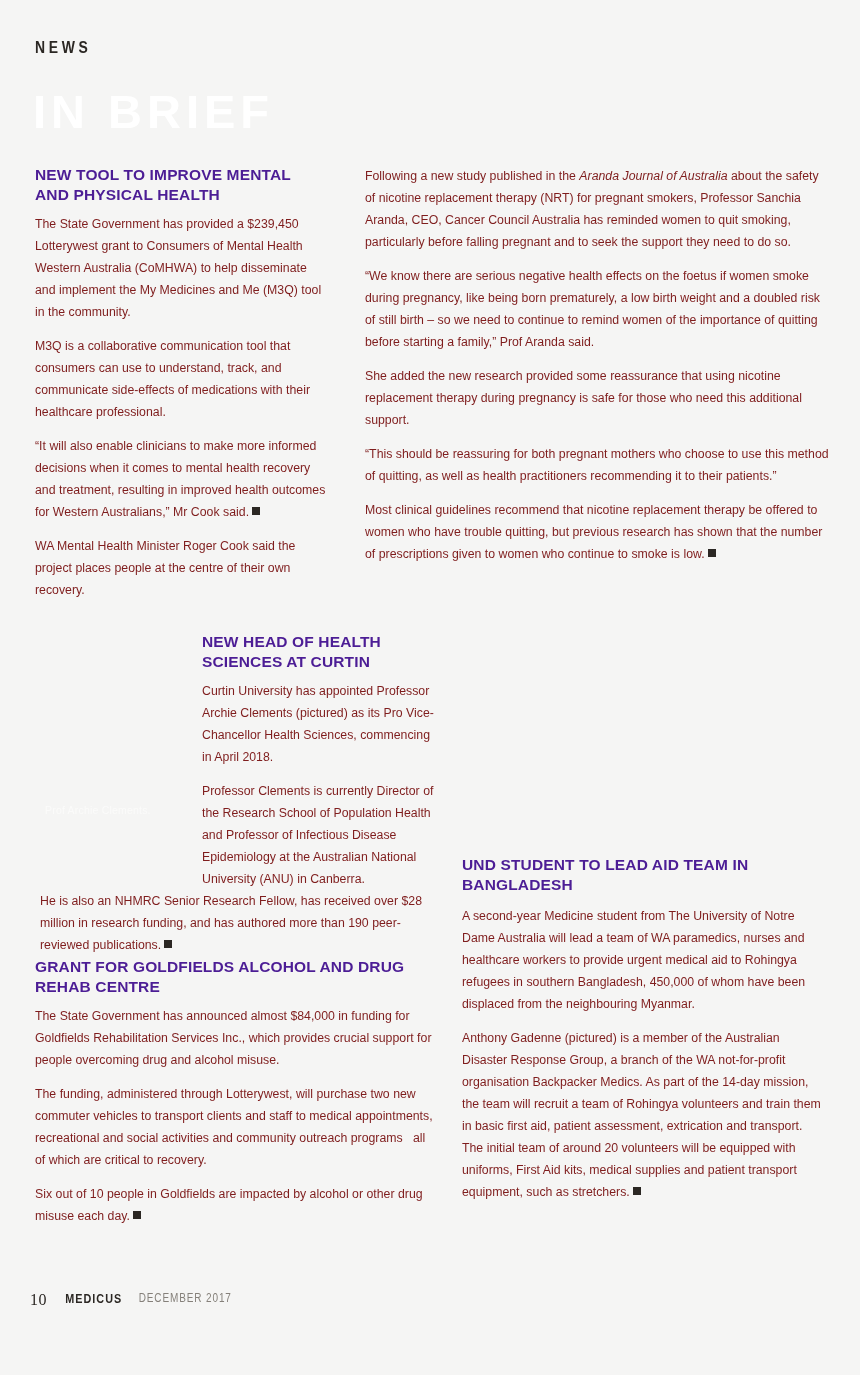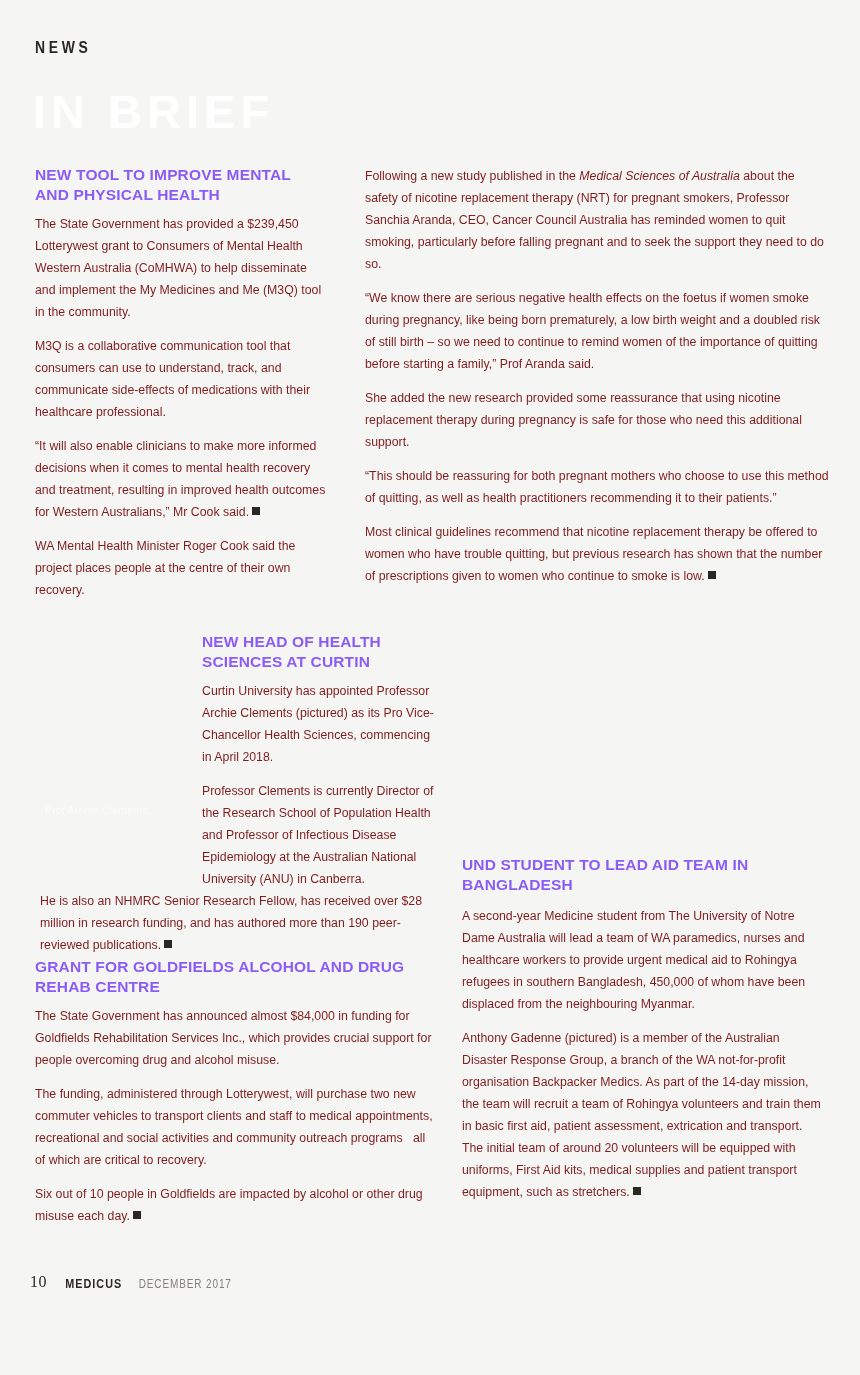--- a/index.html
+++ b/index.html
@@ -43,21 +43,21 @@
     font-weight: 700;
     letter-spacing: 5px;
     color: #ffffff;
     line-height: 1;
   }
 
   
   .art-head {
     font-size: 15.5px;
     font-weight: 700;
-    color: #8b5cf6;
+    color: #4c1d95;
     line-height: 1.26;
     letter-spacing: 0.15px;
     margin: 0 0 9px 0;
     text-transform: uppercase;
   }
 
   p.body {
     font-size: 12.3px;
     line-height: 1.79;
     color: #7f1d1d;
@@ -143,23 +143,23 @@
     top: 618px;
     width: 360px;
     height: 215px;
     background: #f5f5f4;
   }
 
   
   .footer {
     position: absolute;
     left: 30px;
-    bottom: 84px;
+    bottom: 66px;
     display: flex;
-    align-items: flex-end;
+    align-items: flex-start;
     gap: 11px;
   }
   .folio {
     font-family: "Liberation Serif", serif;
     font-size: 16px;
     color: #2b2723;
     letter-spacing: 0.5px;
   }
   .pub {
     font-family: "Liberation Sans Narrow", "Liberation Sans", sans-serif;
@@ -191,21 +191,21 @@
 
   <div class="col-left-top">
     <h2 class="art-head">NEW TOOL TO IMPROVE MENTAL AND PHYSICAL HEALTH</h2>
     <p class="body">The State Government has provided a $239,450 Lotterywest grant to Consumers of Mental Health Western Australia (CoMHWA) to help disseminate and implement the My Medicines and Me (M3Q) tool in the community.</p>
     <p class="body">M3Q is a collaborative communication tool that consumers can use to understand, track, and communicate side-effects of medications with their healthcare professional.</p>
     <p class="body"><span>“It will also enable clinicians to make more informed decisions when it comes to mental health recovery and treatment, resulting in improved health outcomes for Western Australians,” Mr Cook said.</span><span class="eos"></span></p>
     <p class="body">WA Mental Health Minister Roger Cook said the project places people at the centre of their own recovery.</p>
   </div>
 
   <div class="col-right-top">
-    <p class="body"><span>Following a new study published in the </span><em>Medical Sciences of Australia</em><span> about the safety of nicotine replacement therapy (NRT) for pregnant smokers, Professor Sanchia Aranda, CEO, Cancer Council Australia has reminded women to quit smoking, particularly before falling pregnant and to seek the support they need to do so.</span></p>
+    <p class="body"><span>Following a new study published in the </span><em>Aranda Journal of Australia</em><span> about the safety of nicotine replacement therapy (NRT) for pregnant smokers, Professor Sanchia Aranda, CEO, Cancer Council Australia has reminded women to quit smoking, particularly before falling pregnant and to seek the support they need to do so.</span></p>
     <p class="body">“We know there are serious negative health effects on the foetus if women smoke during pregnancy, like being born prematurely, a low birth weight and a doubled risk of still birth – so we need to continue to remind women of the importance of quitting before starting a family,” Prof Aranda said.</p>
     <p class="body">She added the new research provided some reassurance that using nicotine replacement therapy during pregnancy is safe for those who need this additional support.</p>
     <p class="body">“This should be reassuring for both pregnant mothers who choose to use this method of quitting, as well as health practitioners recommending it to their patients.”</p>
     <p class="body"><span>Most clinical guidelines recommend that nicotine replacement therapy be offered to women who have trouble quitting, but previous research has shown that the number of prescriptions given to women who continue to smoke is low.</span><span class="eos"></span></p>
   </div>
 
   <div class="photo-right"></div>
 
   <div class="curtin-block">
     <div class="curtin-photo">

